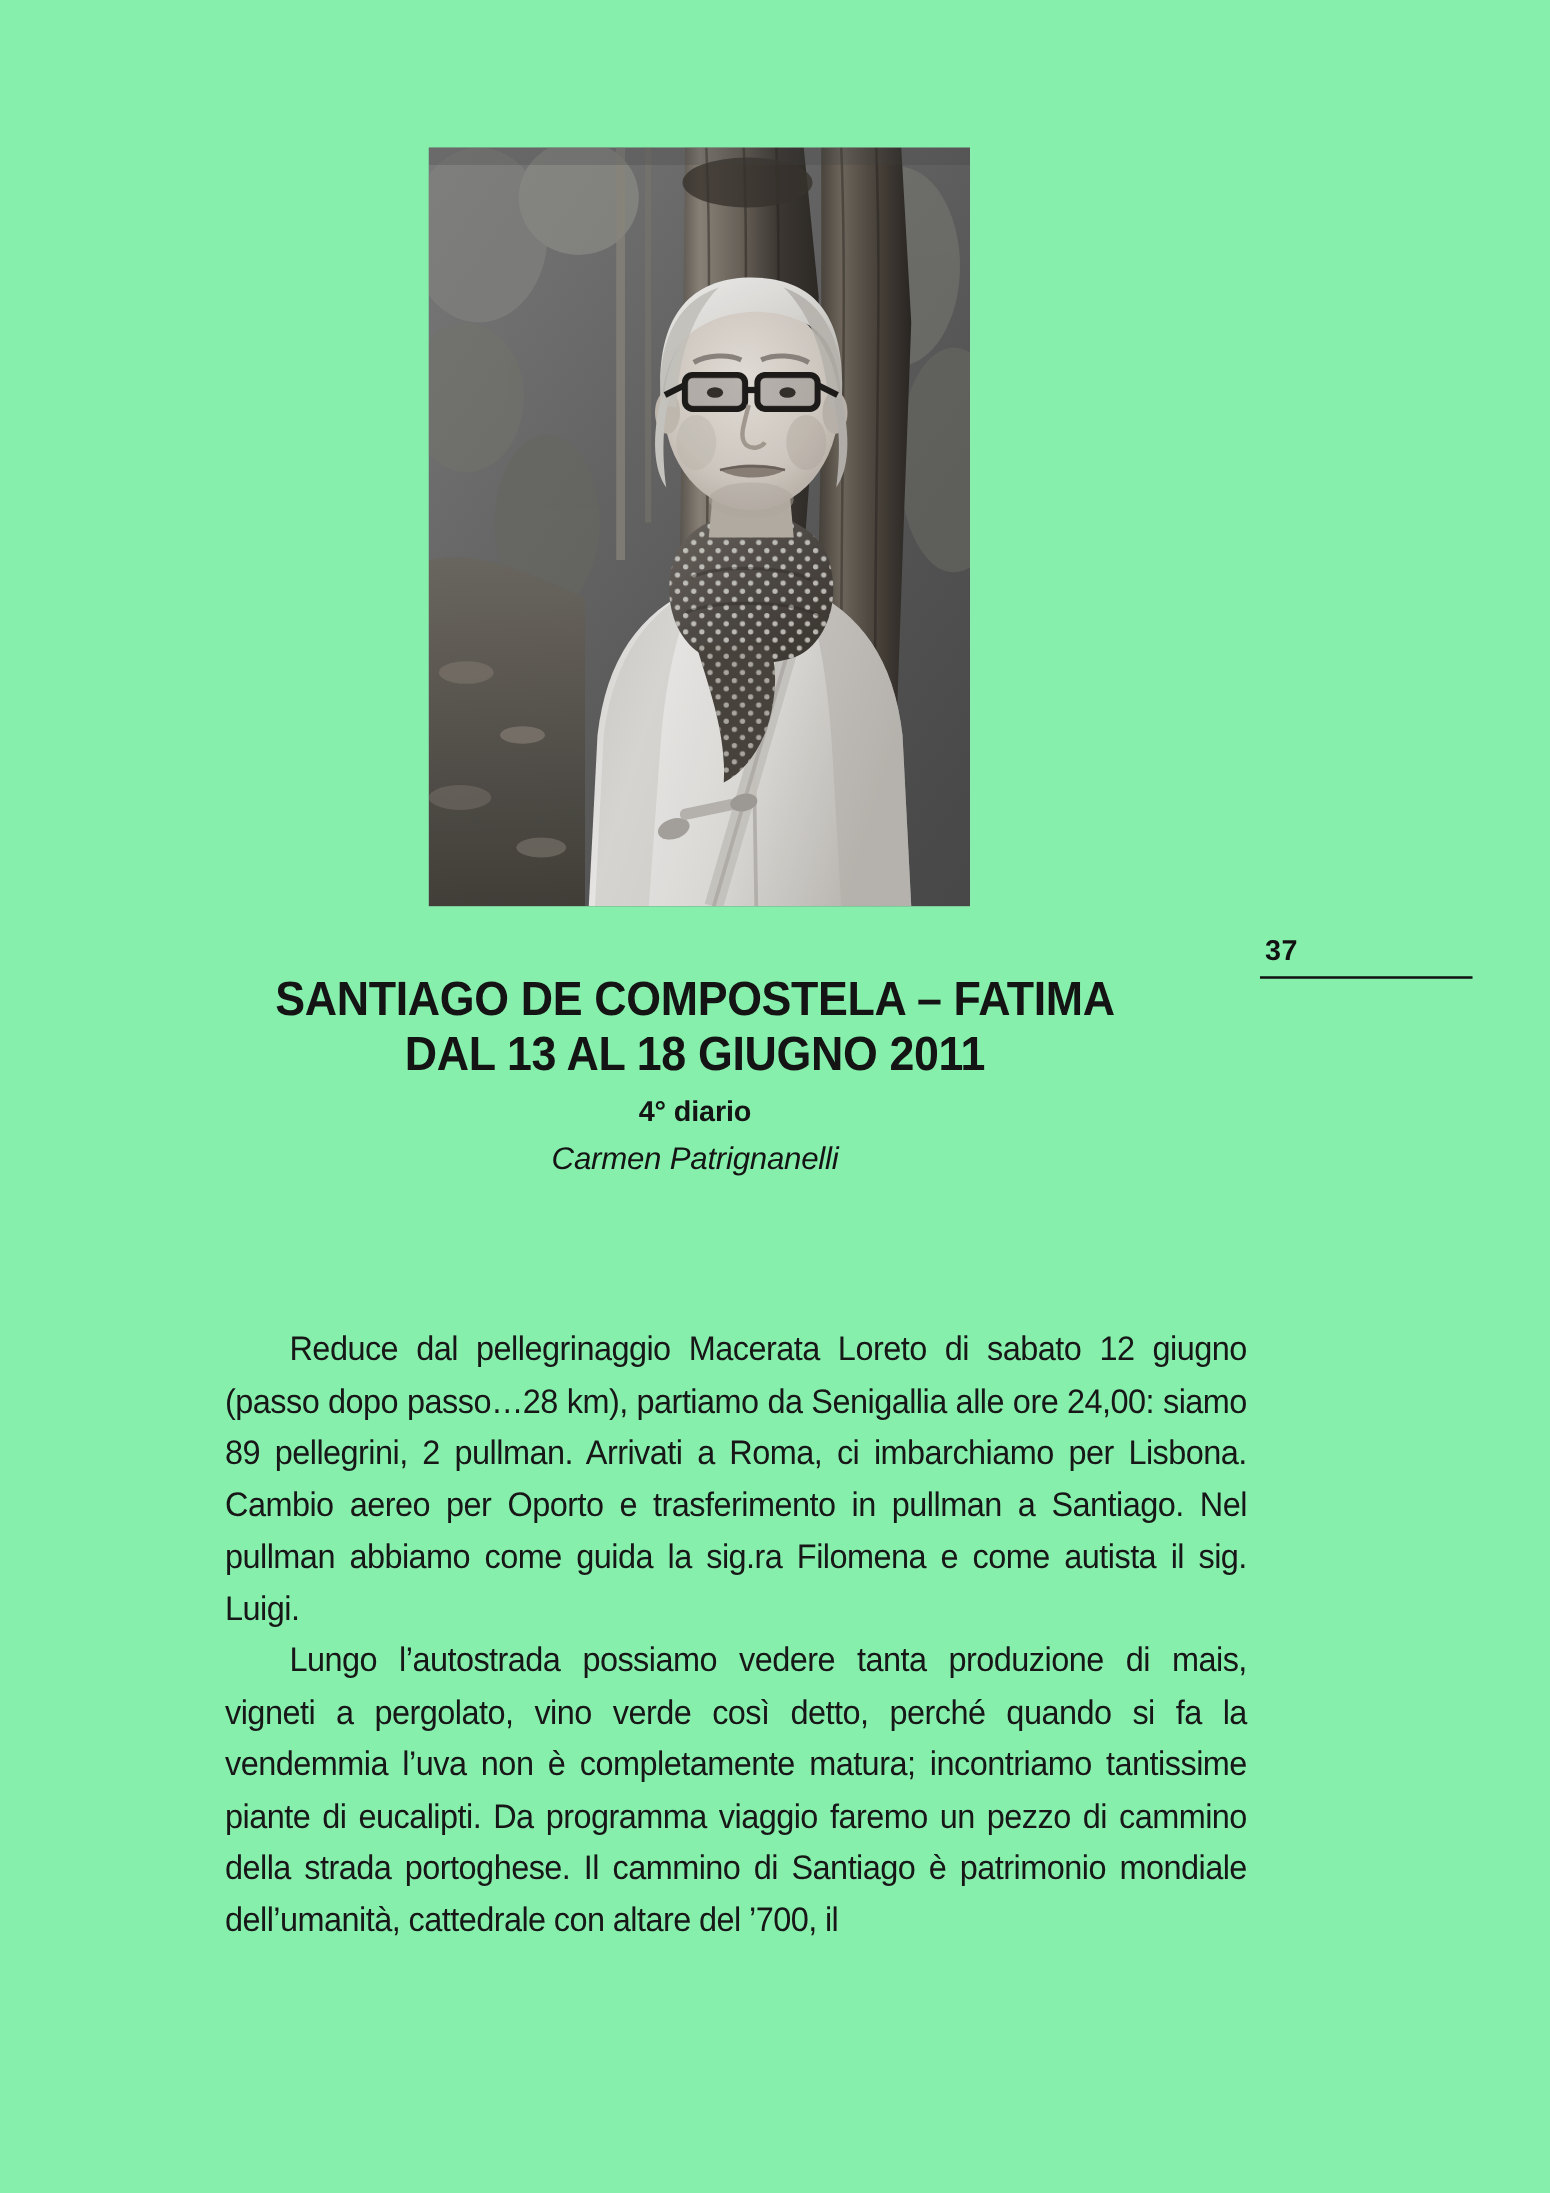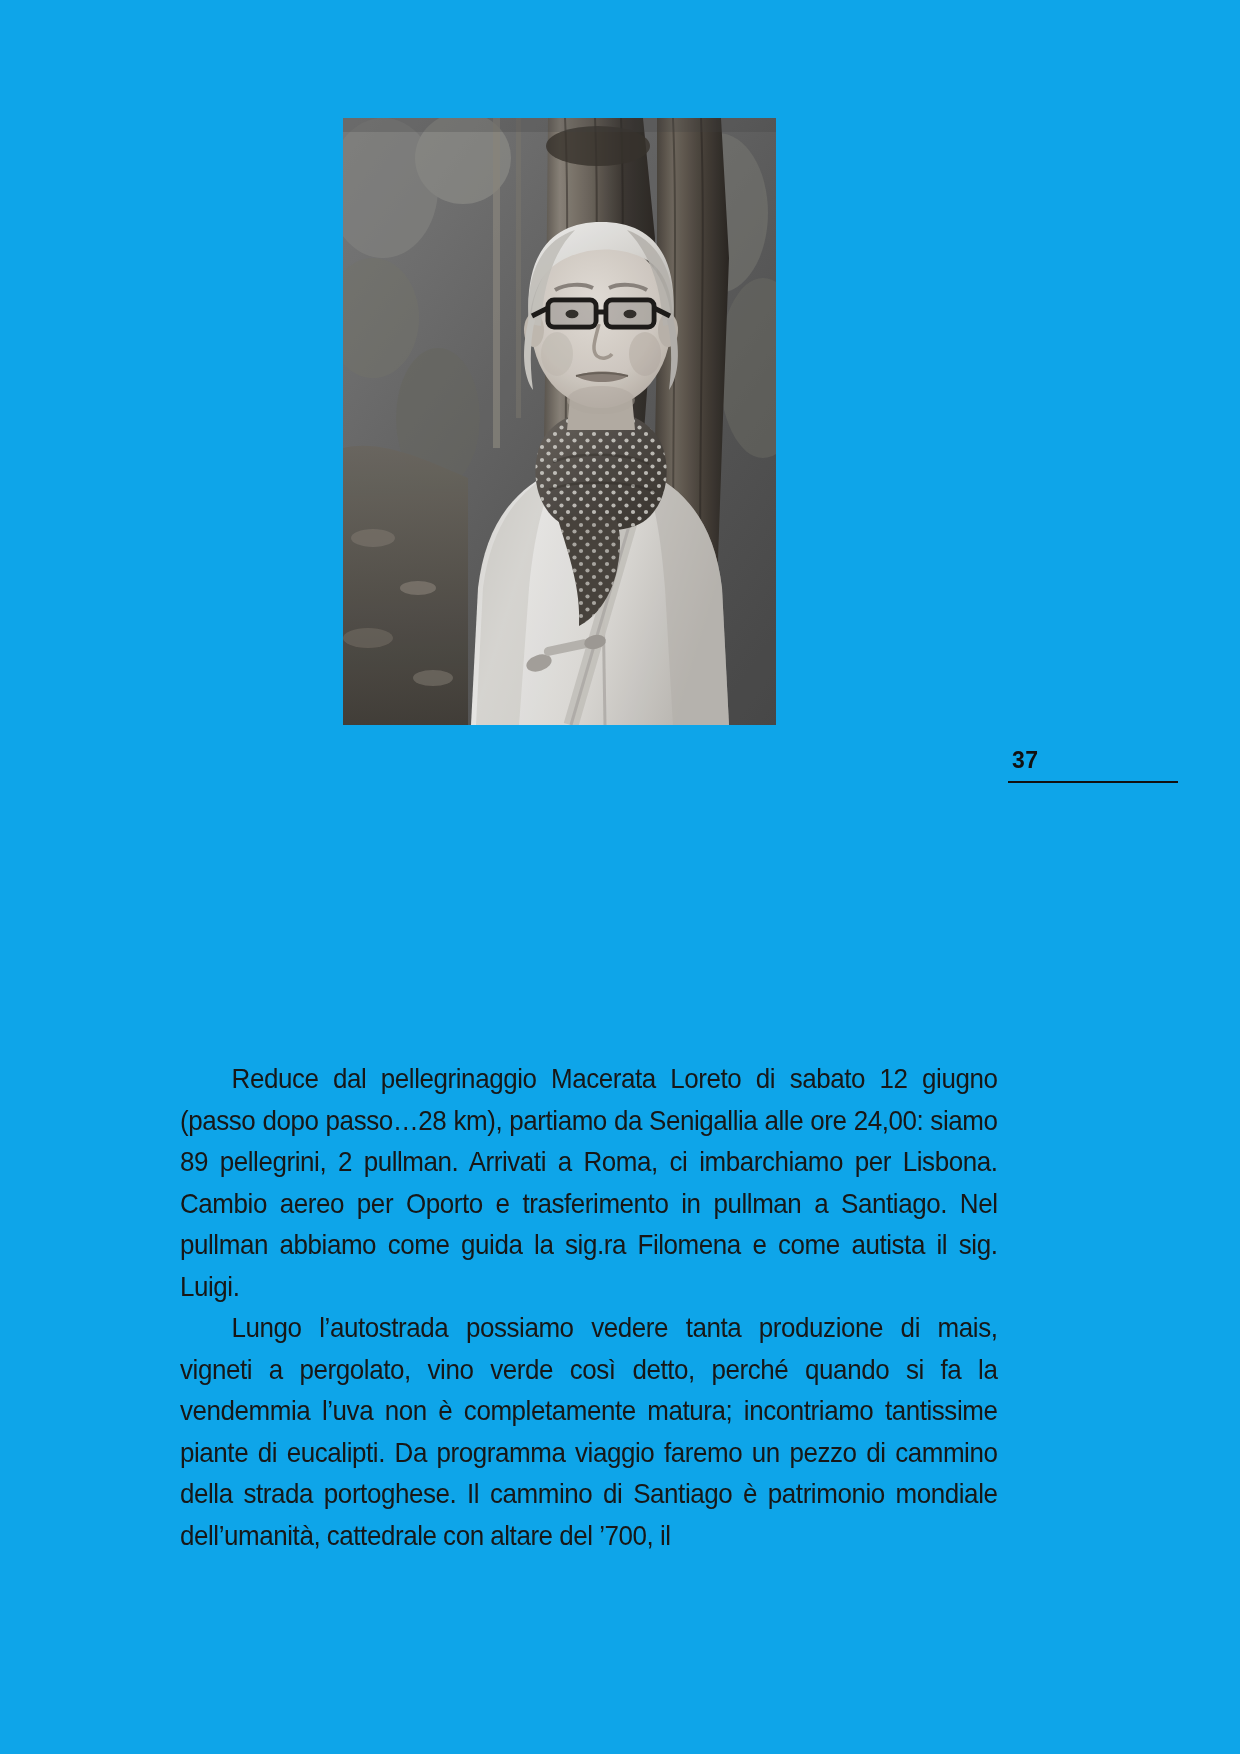--- a/index.html
+++ b/index.html
@@ -13,21 +13,21 @@
     position: relative;
     overflow: hidden;
     font-family: "Liberation Sans", sans-serif;
     color: #1a1a1a;
     -webkit-font-smoothing: antialiased;
   }
 
   .page {
     position: absolute;
     inset: 0;
-    background: #0ea5e9;
+    background: #86efac;
   }
 
   
   .photo-wrap {
     position: absolute;
     left: 343px;
     top: 118px;
     width: 433px;
     height: 607px;
     overflow: hidden;
@@ -292,19 +292,25 @@
       <rect x="0" y="0" width="433" height="607" fill="#000" opacity="0.04"></rect>
       <rect x="0" y="0" width="433" height="14" fill="#3e3e3e" opacity="0.25"></rect>
     </svg>
   </div>
 
   <div class="folio">
     <span class="folio-num">37</span>
     <span class="folio-rule"></span>
   </div>
 
+  <div class="titleblock">
+    <div class="title-line">SANTIAGO DE COMPOSTELA – FATIMA</div>
+    <div class="title-line">DAL 13 AL 18 GIUGNO 2011</div>
+    <div class="subtitle">4° diario</div>
+    <div class="byline">Carmen Patrignanelli</div>
+  </div>
 
   <div class="body-text">
     <p class="para">Reduce dal pellegrinaggio Macerata Loreto di sabato 12 giugno (passo dopo passo…28 km), partiamo da Senigallia alle ore 24,00: siamo 89  pellegrini, 2 pullman. Arrivati a Roma, ci imbarchiamo per Lisbona. Cambio aereo per Oporto e trasferimento in pullman a Santiago. Nel pullman abbiamo come guida la sig.ra Filomena e come autista il sig. Luigi.</p>
     <p class="para">Lungo l’autostrada possiamo vedere tanta produzione di mais, vigneti a pergolato, vino verde così detto, perché quando si fa la vendemmia l’uva non è completamente matura; incontriamo tantissime piante di eucalipti. Da programma viaggio faremo un pezzo di cammino della strada portoghese. Il cammino di Santiago è patrimonio mondiale dell’umanità, cattedrale con altare del ’700, il</p>
   </div>
 
 </div>
 
 </body></html>

